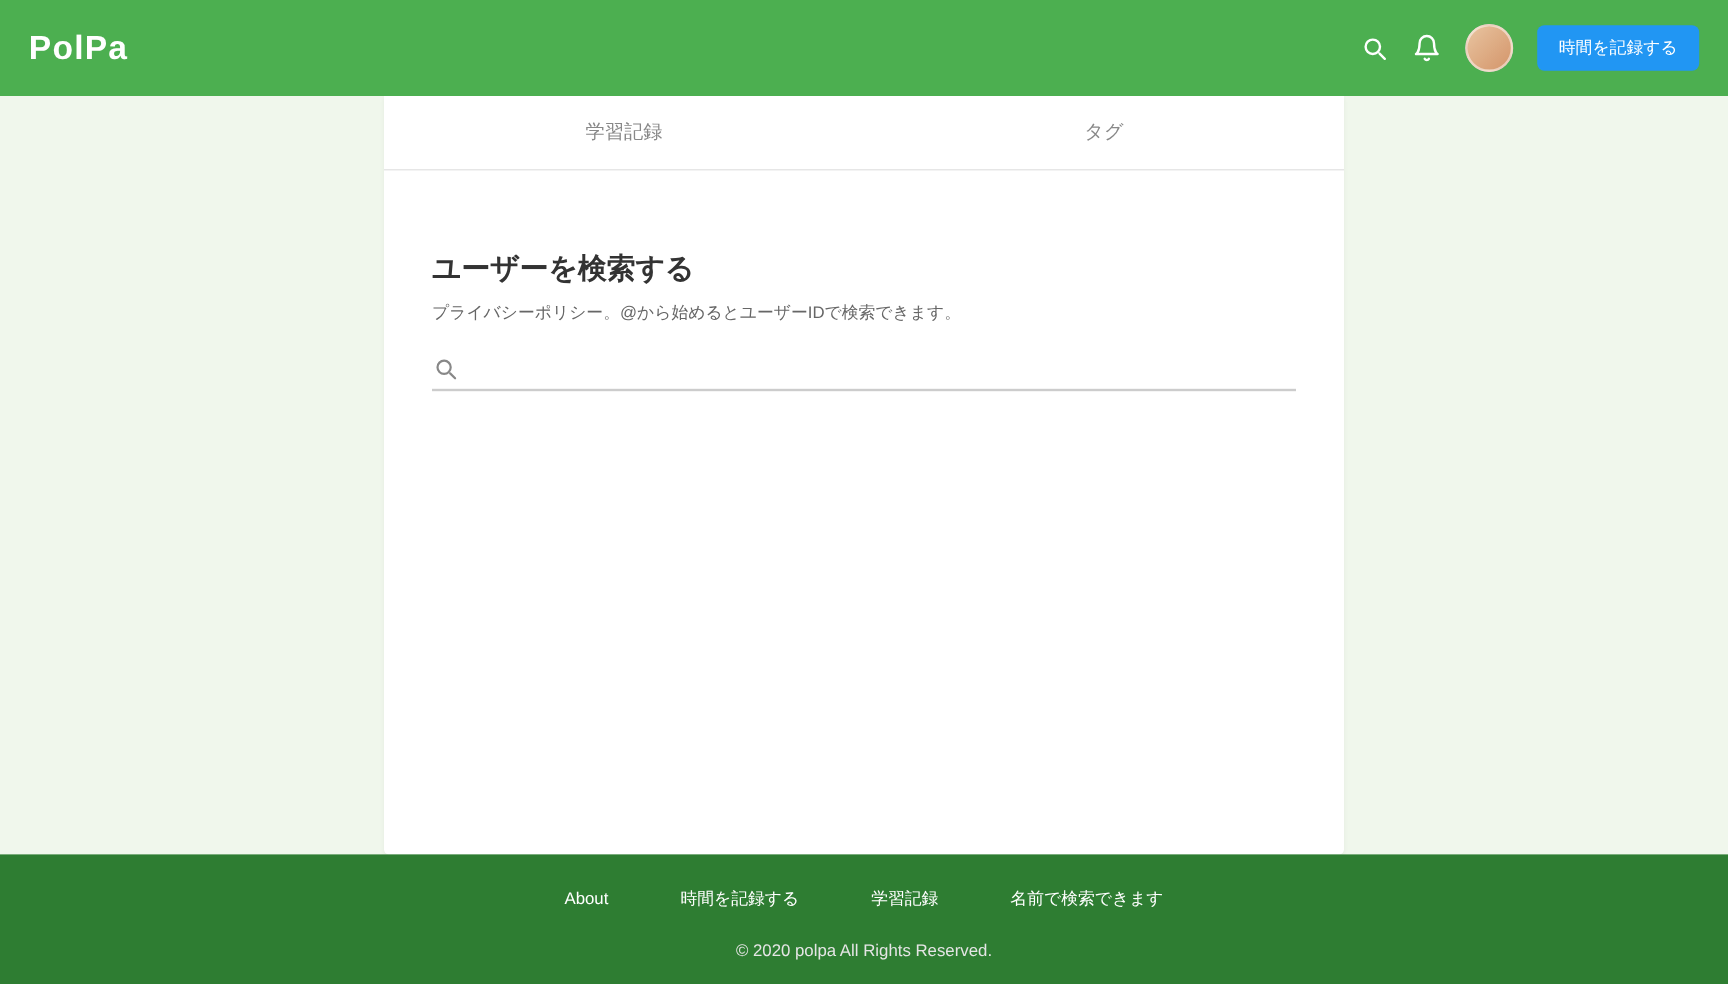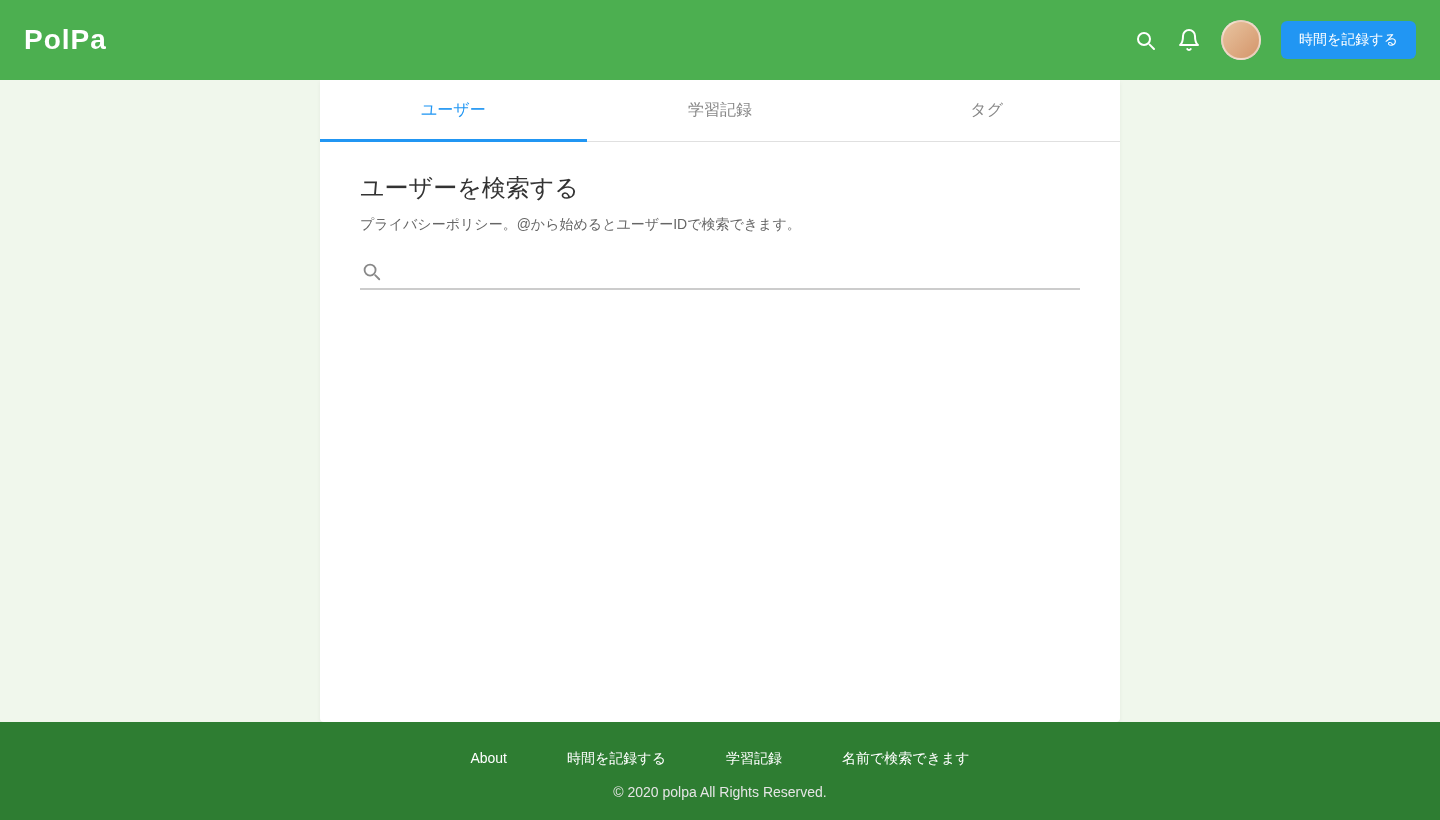--- a/index.html
+++ b/index.html
@@ -136,23 +136,24 @@
       background-color: #2196f3;
     }
 
     
     .search-area {
       padding: 30px 40px 40px;
     }
 
     .search-title {
       font-size: 24px;
-      font-weight: 400;
+      font-weight: 700;
       color: #333;
       margin-bottom: 12px;
+      margin-top: 36px;
     }
 
     .search-description {
       font-size: 14px;
       color: #666;
       margin-bottom: 24px;
     }
 
     .search-input-wrapper {
       display: flex;
@@ -188,21 +189,21 @@
     .footer {
       background-color: #2e7d32;
       padding: 28px 0 20px;
       text-align: center;
     }
 
     .footer-links {
       display: flex;
       justify-content: center;
       gap: 60px;
-      margin-bottom: 16px;
+      margin-bottom: 26px;
     }
 
     .footer-link {
       color: white;
       text-decoration: none;
       font-size: 14px;
       cursor: pointer;
     }
 
     .footer-copy {
@@ -230,23 +231,20 @@
       <div class="avatar-placeholder"></div>
     </div>
     <button class="record-button">時間を記録する</button>
   </div>
 </header>
 
 <main class="main">
   <div class="content-card">
 
     <div class="tabs">
-      <div class="tab active">
-        <span>ユーザー</span>
-      </div>
       <div class="tab">
         <span>学習記録</span>
       </div>
       <div class="tab">
         <span>タグ</span>
       </div>
     </div>
 
     <div class="search-area">
       <h2 class="search-title">ユーザーを検索する</h2>

